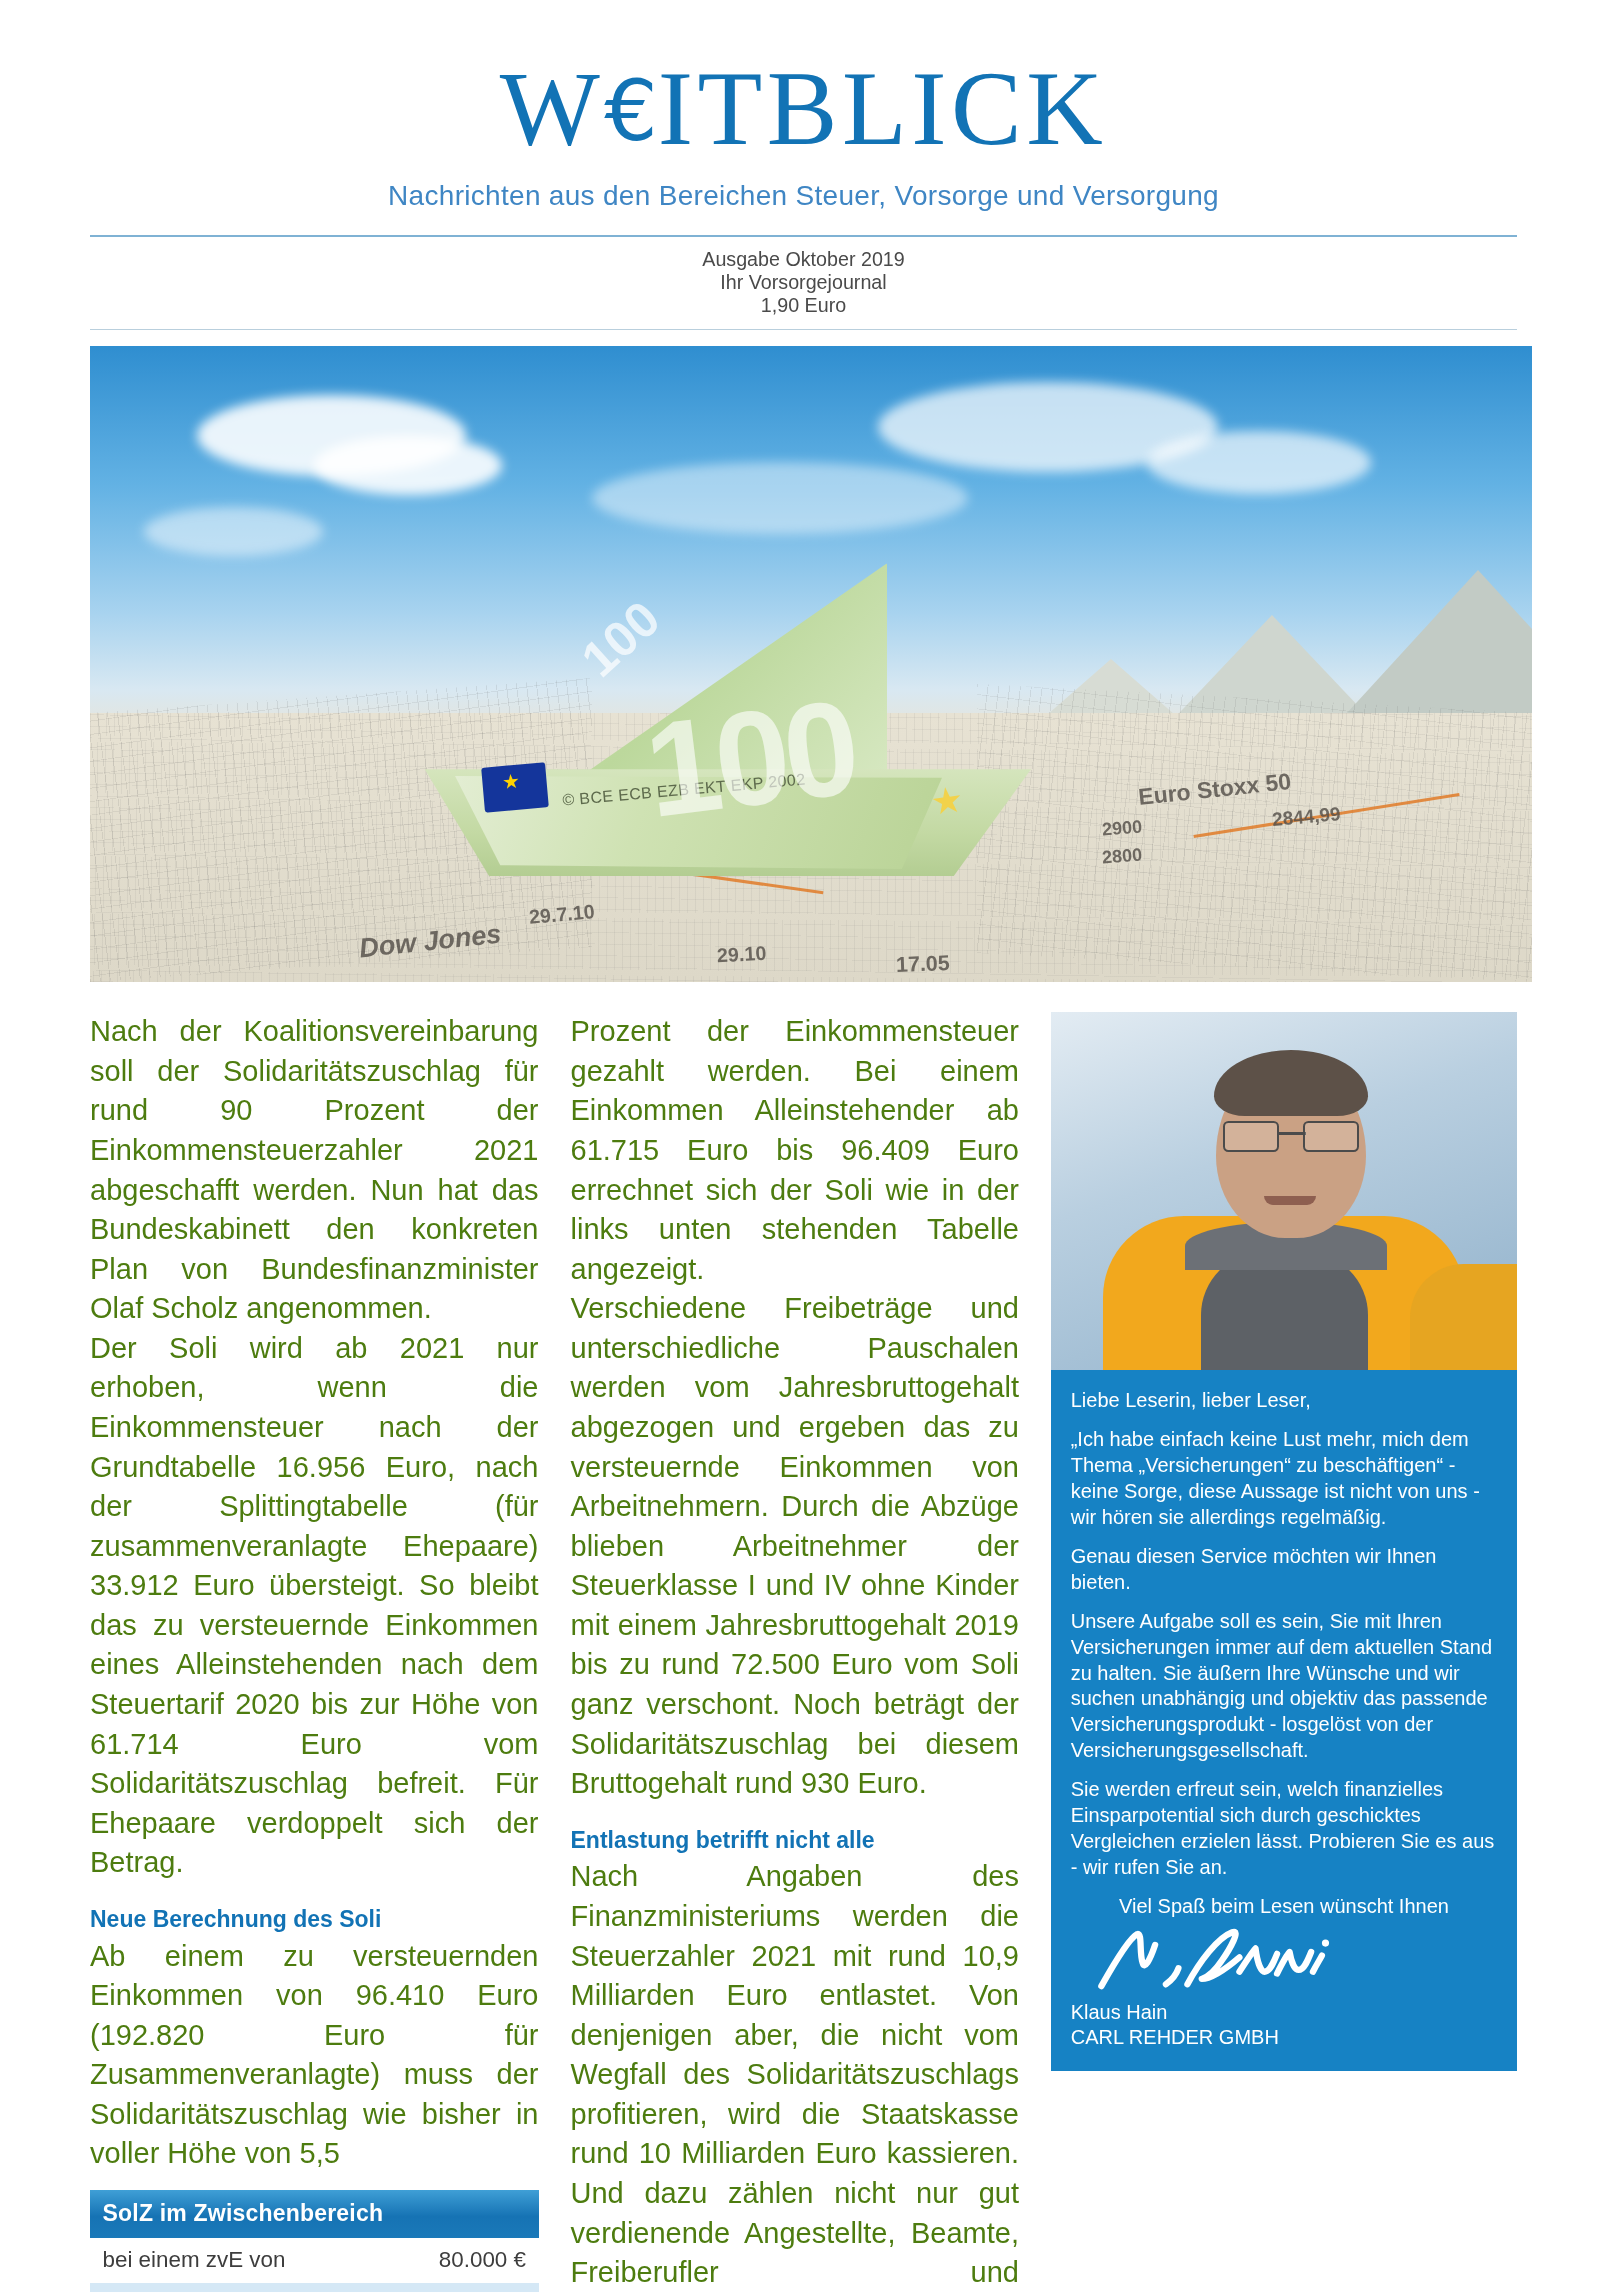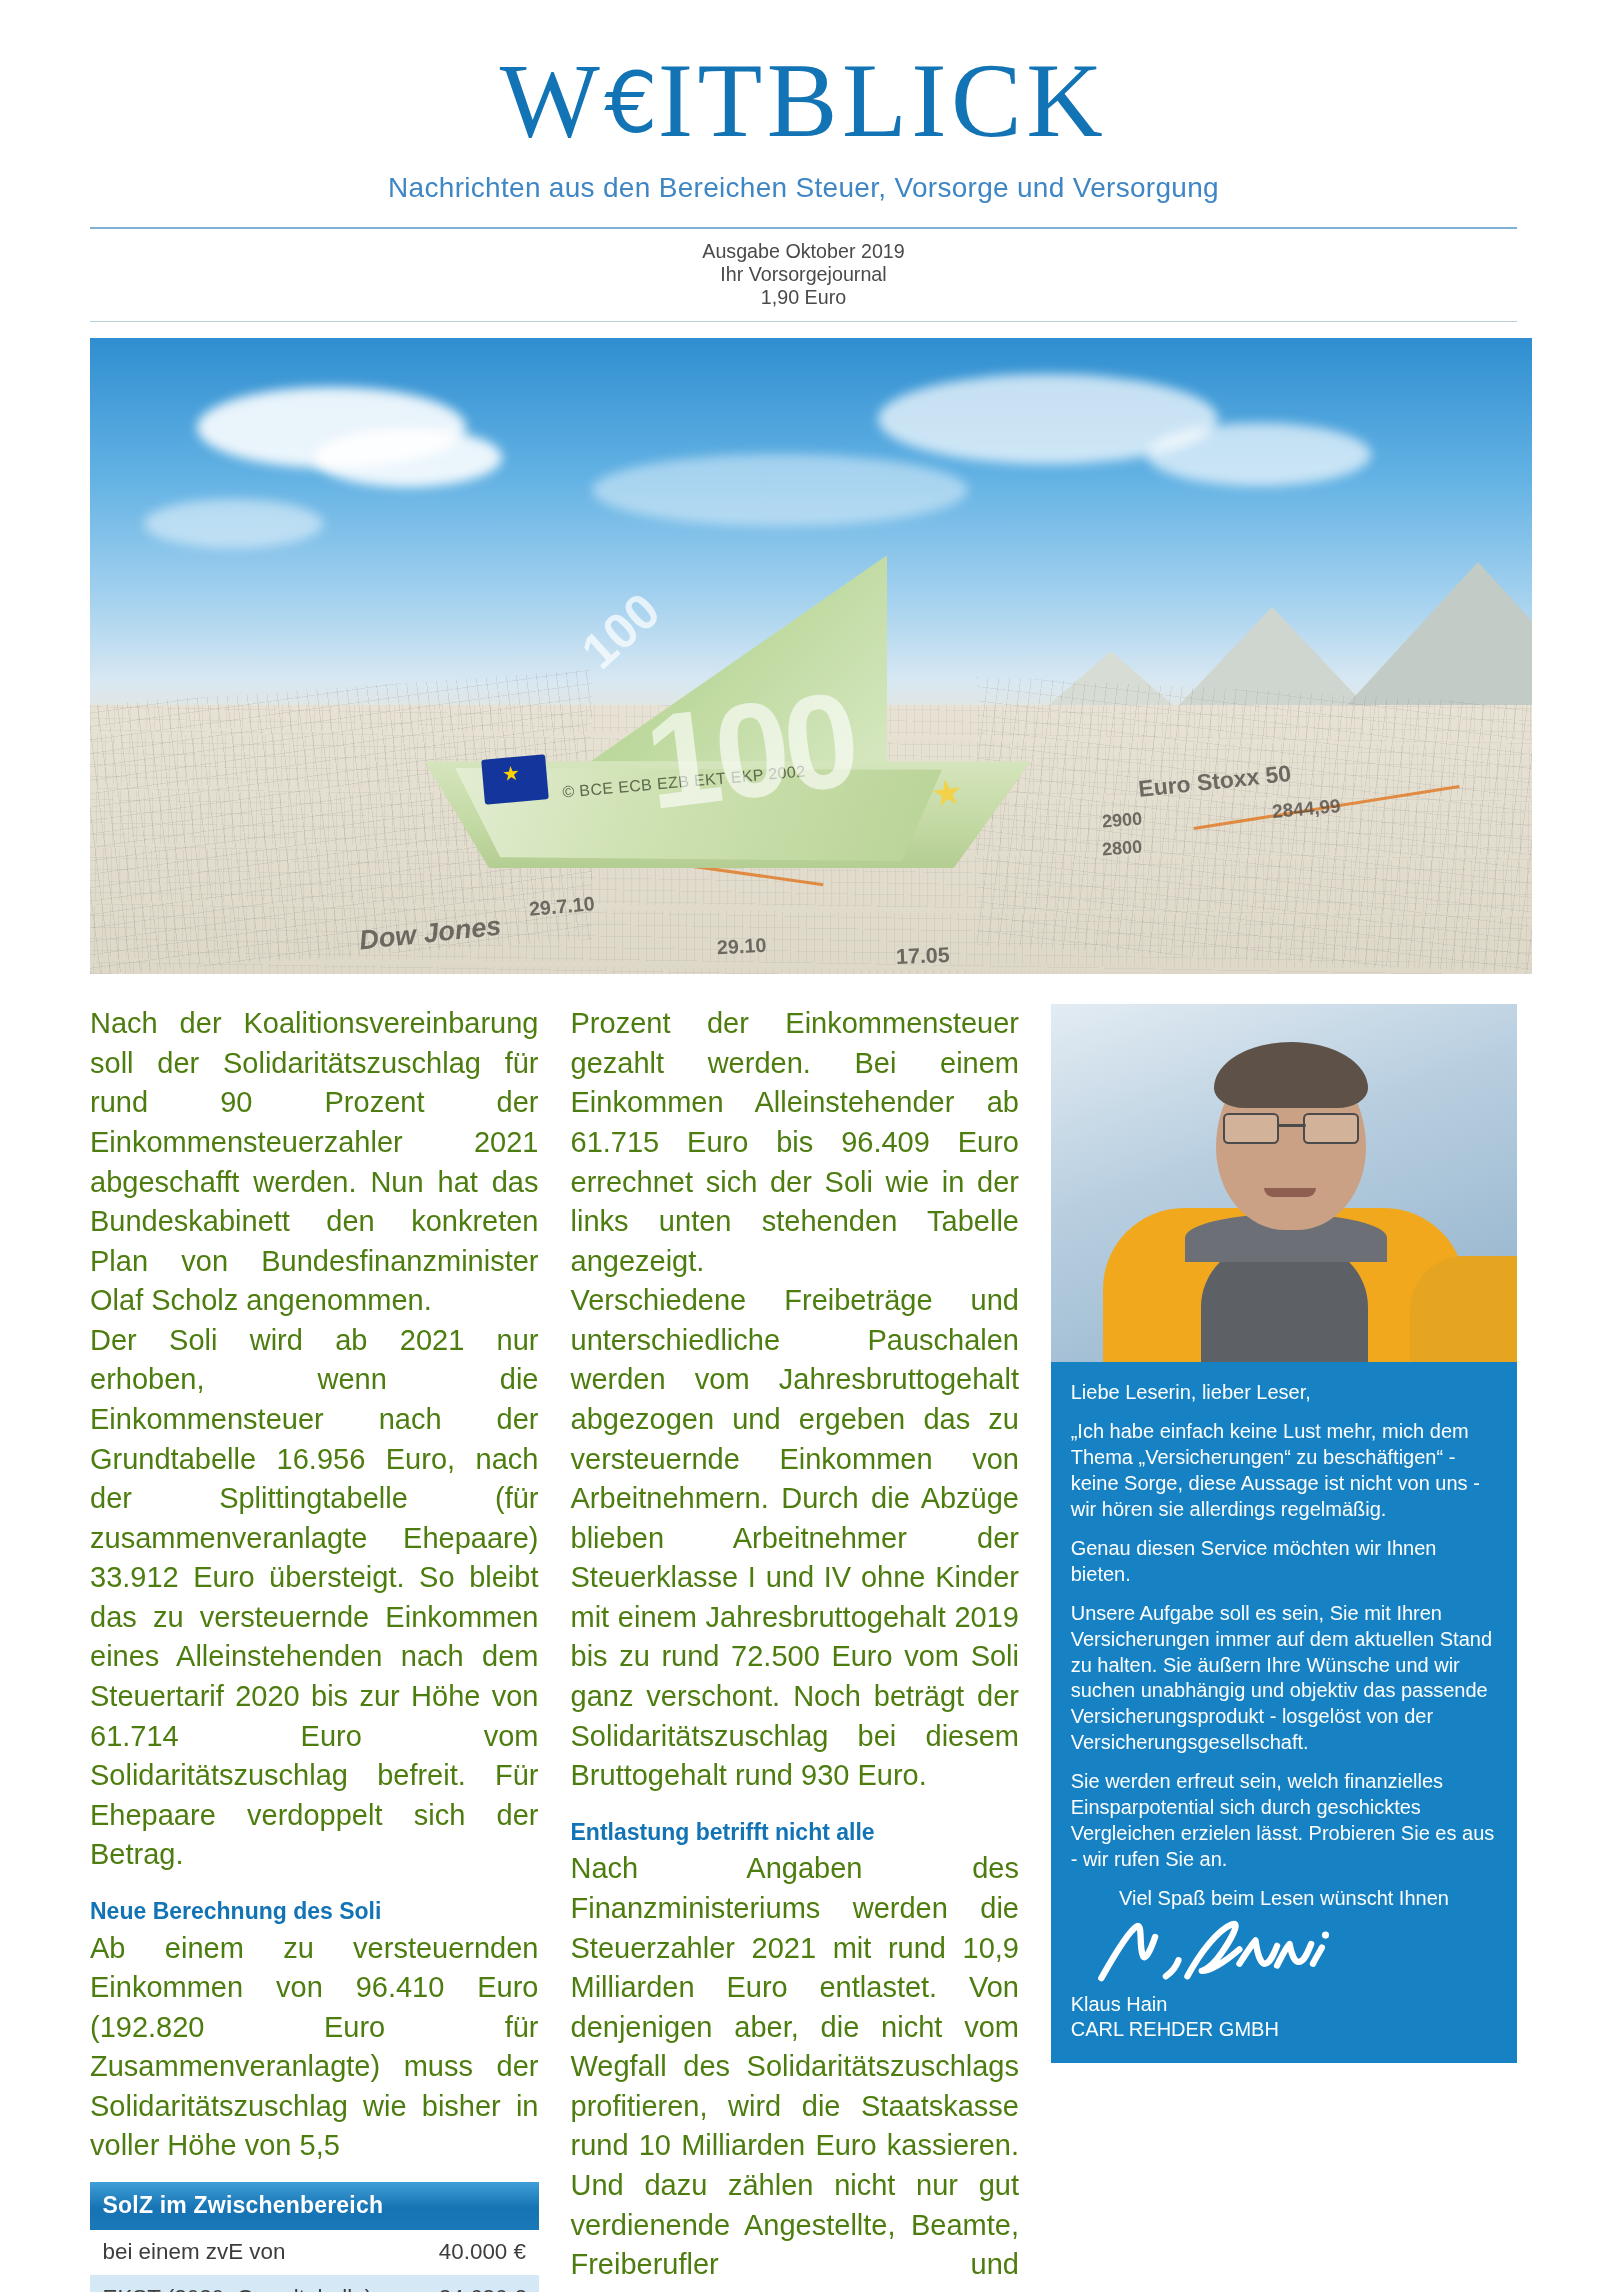--- a/index.html
+++ b/index.html
@@ -14,21 +14,21 @@
     color: #3a3a3a;
     position: relative;
     overflow: hidden;
   }
 
   .page {
     position: relative;
     width: 1607px;
     height: 2293px;
     box-sizing: border-box;
-    padding: 0 90px;
+    padding: 8px 90px;
   }
 
   
   .masthead {
     text-align: center;
     padding-top: 48px;
   }
   .masthead-title {
     font-family: "Liberation Serif", serif;
     font-size: 106px;
@@ -536,21 +536,21 @@
 
         <table class="soltable">
           <thead>
             <tr>
               <th colspan="2">SolZ im Zwischenbereich</th>
             </tr>
           </thead>
           <tbody>
             <tr class="plain">
               <td>bei einem zvE von</td>
-              <td class="val">40.000 €</td>
+              <td class="val">80.000 €</td>
             </tr>
             <tr class="alt">
               <td>EKST (2020; Grundtabelle)</td>
               <td class="val">24.636 €</td>
             </tr>
             <tr class="plain">
               <td>Freigrenze</td>
               <td class="val">- 16.956 €</td>
             </tr>
             <tr class="plain">

